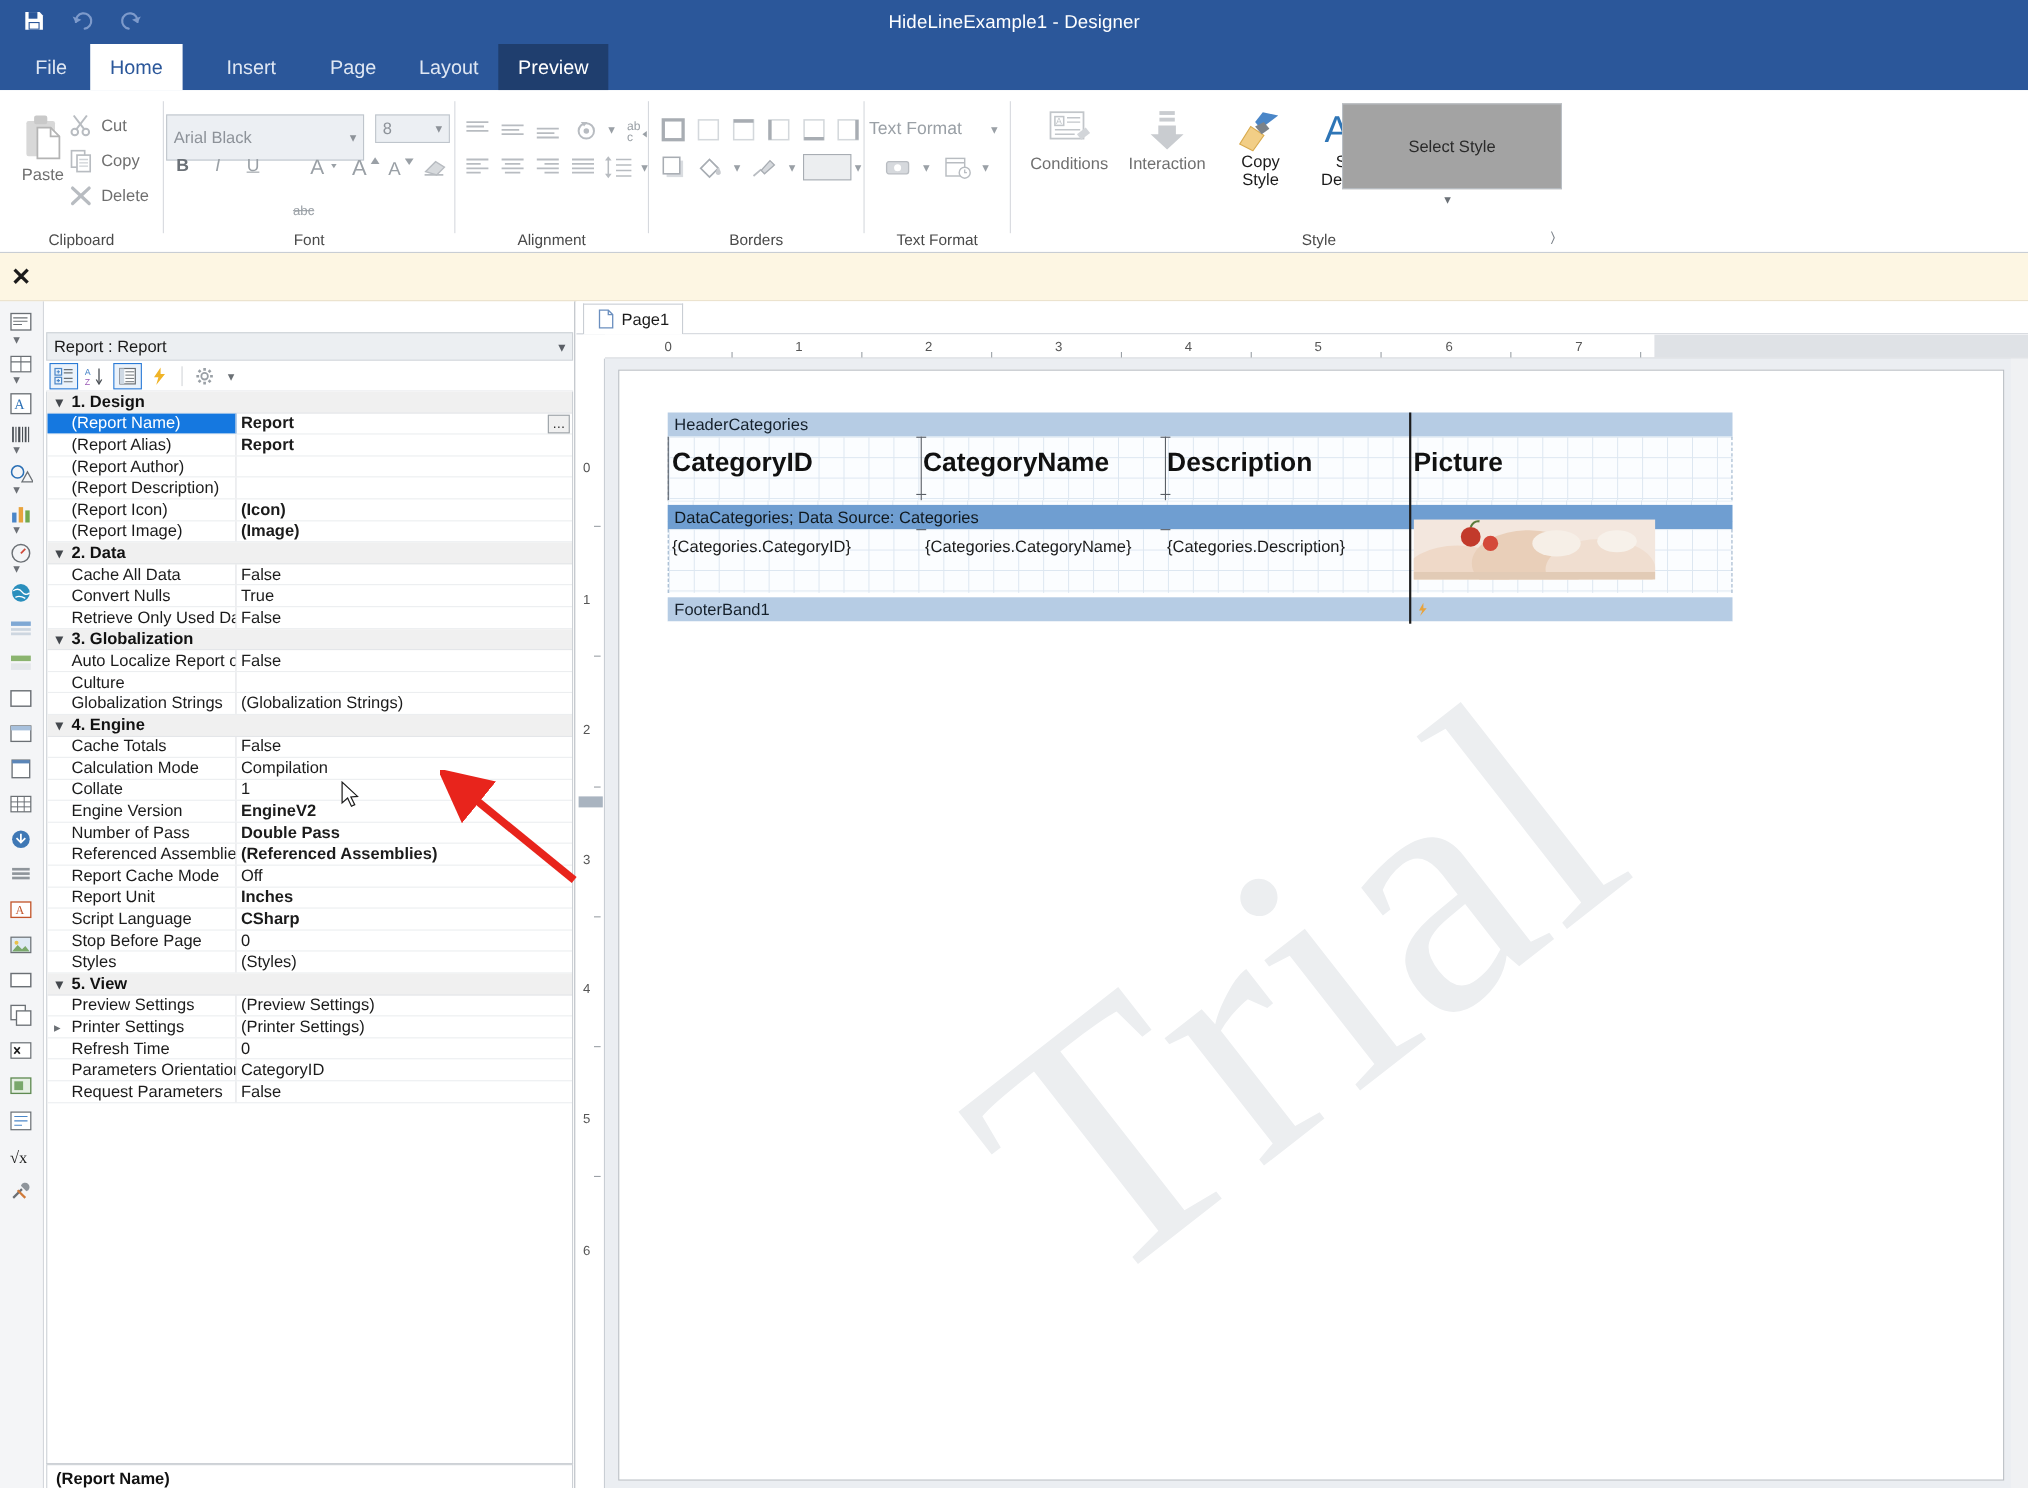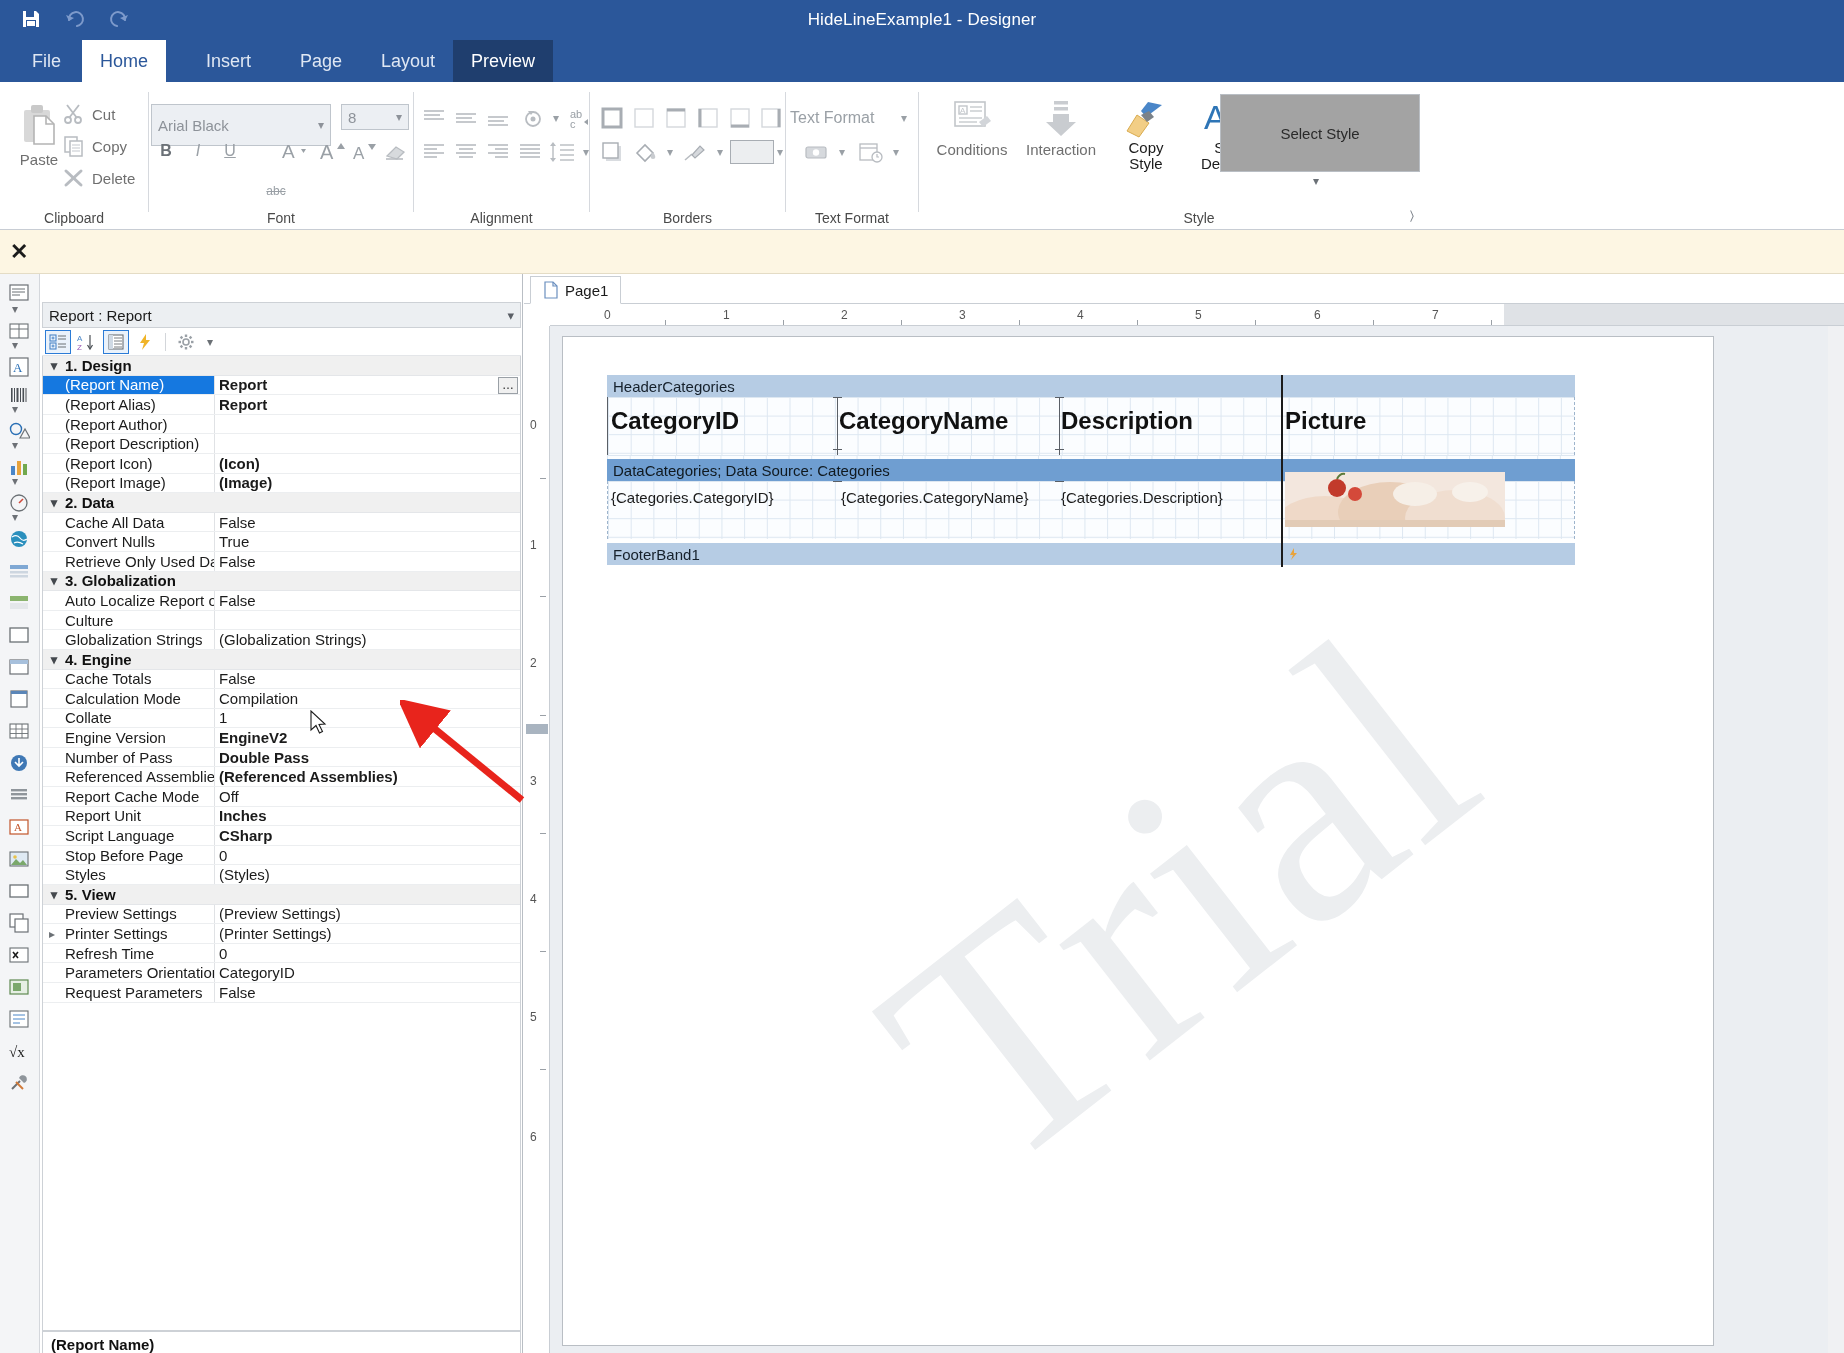--- a/index.html
+++ b/index.html
@@ -198,21 +198,21 @@
   }
   .rv-tick { position: absolute; left: 6px; font-size: 12px; color: #555; }
   .rv-line { position: absolute; left: 16px; width: 6px; height: 1px; background: #9aa0a6; }
   .rv-thumb { position: absolute; left: 2px; width: 22px; height: 10px; background: #a9b4c0; }
 
   .canvas {
     position: absolute; top: 52px; left: 26px; width: 1294px; height: 1027px;
     background: #ebeef2; overflow: hidden;
   }
   .page {
-    position: absolute; top: 10px; left: 12px; width: 1152px; height: 1010px;
+    position: absolute; top: 10px; left: 12px; width: 1260px; height: 1010px;
     background: #ffffff; border: 1px solid #b9bec4;
   }
   .watermark {
     position: absolute; left: 300px; top: 380px;
     font-size: 320px; color: #eceef0; font-family: "Liberation Serif", serif;
     transform: rotate(-38deg); user-select: none; pointer-events: none; letter-spacing: 4px;
   }
   .band-hdr {
     position: absolute; height: 22px; background: #b6cce4;
     font-size: 15px; color: #15202b; display: flex; align-items: center; padding-left: 6px;

